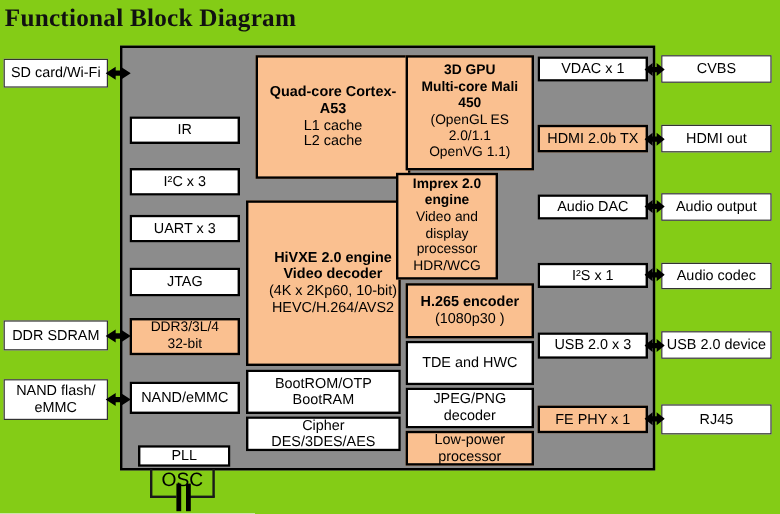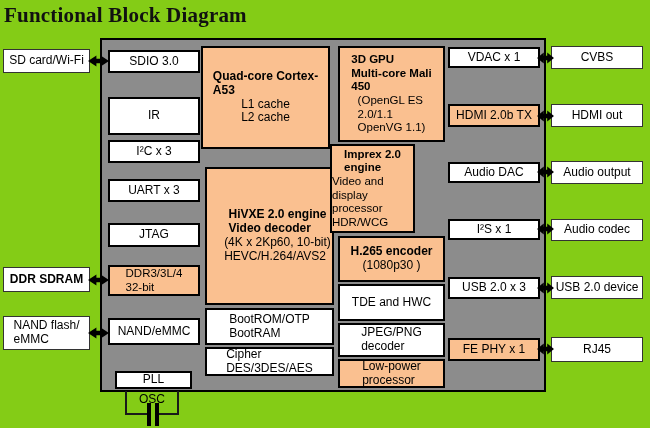--- a/index.html
+++ b/index.html
@@ -3,58 +3,57 @@
 <meta charset="utf-8">
 <style>
   html,body{margin:0;padding:0;background:#fff;}
   body{width:650px;height:428px;font-family:"Liberation Sans",sans-serif;color:#000;}
   .stage{position:relative;width:650px;height:428px;background:#84cc16;overflow:hidden;}
   .title{position:absolute;left:4px;top:3px;font-family:"Liberation Serif",serif;
          font-weight:bold;font-size:21px;letter-spacing:.2px;color:#111;}
   .chip{position:absolute;left:100px;top:38px;width:446px;height:354px;
         background:#8C8C8C;border:2px solid #000;box-sizing:border-box;}
   .box{position:absolute;box-sizing:border-box;display:flex;flex-direction:column;
-       align-items:center;justify-content:center;text-align:left;
+       align-items:center;justify-content:center;text-align:center;
        white-space:pre-line;background:#fff;border:2px solid #000;
        font-size:12px;line-height:1.16;color:#000;}
   .box.ext{border:1px solid #333;}
   .box.orange{background:#FAC090;}
   .box .t{font-weight:bold;white-space:pre-line;}
   .box .s{font-weight:normal;white-space:pre-line;}
   .small{font-size:11.5px;line-height:1.18;}
   .arr{position:absolute;}
   .arr svg{display:block;width:100%;height:100%;}
   .line{position:absolute;background:#1a1a1a;}
-  .osclabel{position:absolute;font-size:12px;text-align:center;color:#000;}
+  .osclabel{position:absolute;font-size:16px;text-align:center;color:#000;}
 </style>
 </head>
 <body>
 
 <div class="stage">
 
   <div class="title">Functional Block Diagram</div>
 
   <div class="chip"></div>
 
   <div class="box ext" style="left:3px;top:49px;width:87px;height:24px;">SD card/Wi-Fi</div>
-  <div class="box ext" style="left:3px;top:267px;width:87px;height:25px;font-weight:bold;">DDR SDRAM</div>
+  <div class="box ext" style="left:3px;top:267px;width:87px;height:25px;">DDR SDRAM</div>
   <div class="box ext" style="left:3px;top:316px;width:87px;height:34px;">NAND flash/
 eMMC</div>
 
-  <div class="box" style="left:108px;top:50px;width:92px;height:23px;">SDIO 3.0</div>
-  <div class="box" style="left:108px;top:97px;width:92px;height:38px;">IR</div>
+  <div class="box" style="left:108px;top:97px;width:92px;height:23px;">IR</div>
   <div class="box" style="left:108px;top:140px;width:92px;height:23px;">I²C x 3</div>
   <div class="box" style="left:108px;top:179px;width:92px;height:23px;">UART x 3</div>
   <div class="box" style="left:108px;top:223px;width:92px;height:24px;">JTAG</div>
   <div class="box orange small" style="left:108px;top:265px;width:92px;height:31px;">DDR3/3L/4
 32-bit</div>
   <div class="box" style="left:108px;top:318px;width:92px;height:27px;">NAND/eMMC</div>
   <div class="box" style="left:115px;top:371px;width:77px;height:18px;">PLL</div>
 
-  <div class="box orange" style="left:201px;top:46px;width:129px;height:103px;">
+  <div class="box orange" style="left:213px;top:46px;width:129px;height:103px;">
     <span class="t">Quad-core Cortex-
 A53</span>
     <span class="s">L1 cache
 L2 cache</span>
   </div>
   <div class="box orange" style="left:205px;top:167px;width:129px;height:138px;padding-left:16px;">
     <span class="t">HiVXE 2.0 engine
 Video decoder</span>
     <span class="s">(4K x 2Kp60, 10-bit)
 HEVC/H.264/AVS2</span>

